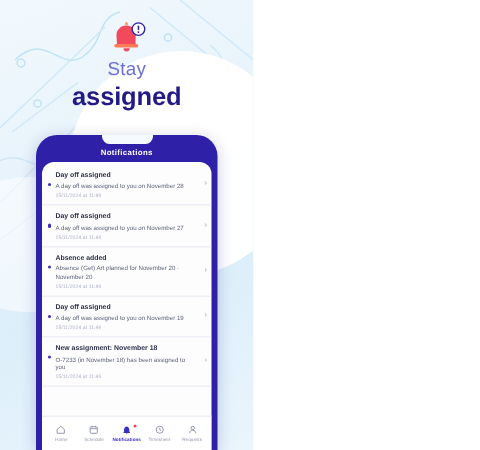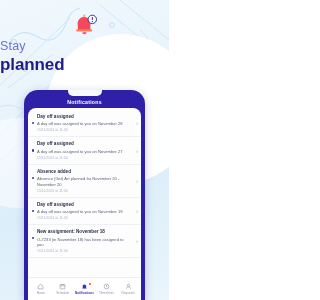--- a/index.html
+++ b/index.html
@@ -17,21 +17,21 @@
   
   .blob{position:absolute;left:46px;top:34px;width:150px;height:150px;
     background:#ffffff;border-radius:50%;opacity:.97;}
   .blob2{position:absolute;left:-40px;top:118px;width:120px;height:90px;
     background:#ffffff;border-radius:50%;opacity:.55;}
 
   
   .bell-wrap{position:absolute;left:70px;top:12px;width:30px;height:26px;}
 
   
-  .headline{position:absolute;left:0;top:40px;width:169px;text-align:left;
+  .headline{position:absolute;left:0;top:40px;width:169px;text-align:center;
     line-height:1;}
   .h-stay{font-size:12.5px;color:#6b6fd6;letter-spacing:.2px;}
   .h-informed{font-size:17px;font-weight:bold;color:#231a86;letter-spacing:-.1px;
     margin-top:3px;}
 
   
   .phone{position:absolute;left:24px;top:90px;width:121px;height:210px;
     border-radius:14px 14px 0 0;background:#2e21a8;overflow:hidden;
     box-shadow:0 2px 10px rgba(40,30,130,.22);}
   .notch{position:absolute;left:50%;transform:translateX(-50%);top:0;
@@ -104,21 +104,21 @@
       <g>
         <circle cx="22.3" cy="7.4" r="4.2" fill="#ffffff" stroke="#2e21a8" stroke-width="0.9"></circle>
         <rect x="21.8" y="5" width="1" height="3.1" rx="0.5" fill="#2e21a8"></rect>
         <circle cx="22.3" cy="9.4" r="0.62" fill="#2e21a8"></circle>
       </g>
     </svg>
   </div>
 
   <div class="headline">
     <div class="h-stay">Stay</div>
-    <div class="h-informed">planned</div>
+    <div class="h-informed">assigned</div>
   </div>
 
   <div class="phone">
     <div class="notch"></div>
     <div class="phone-title">Notifications</div>
 
     <div class="sheet">
       <div class="list">
 
         <div class="nitem">

